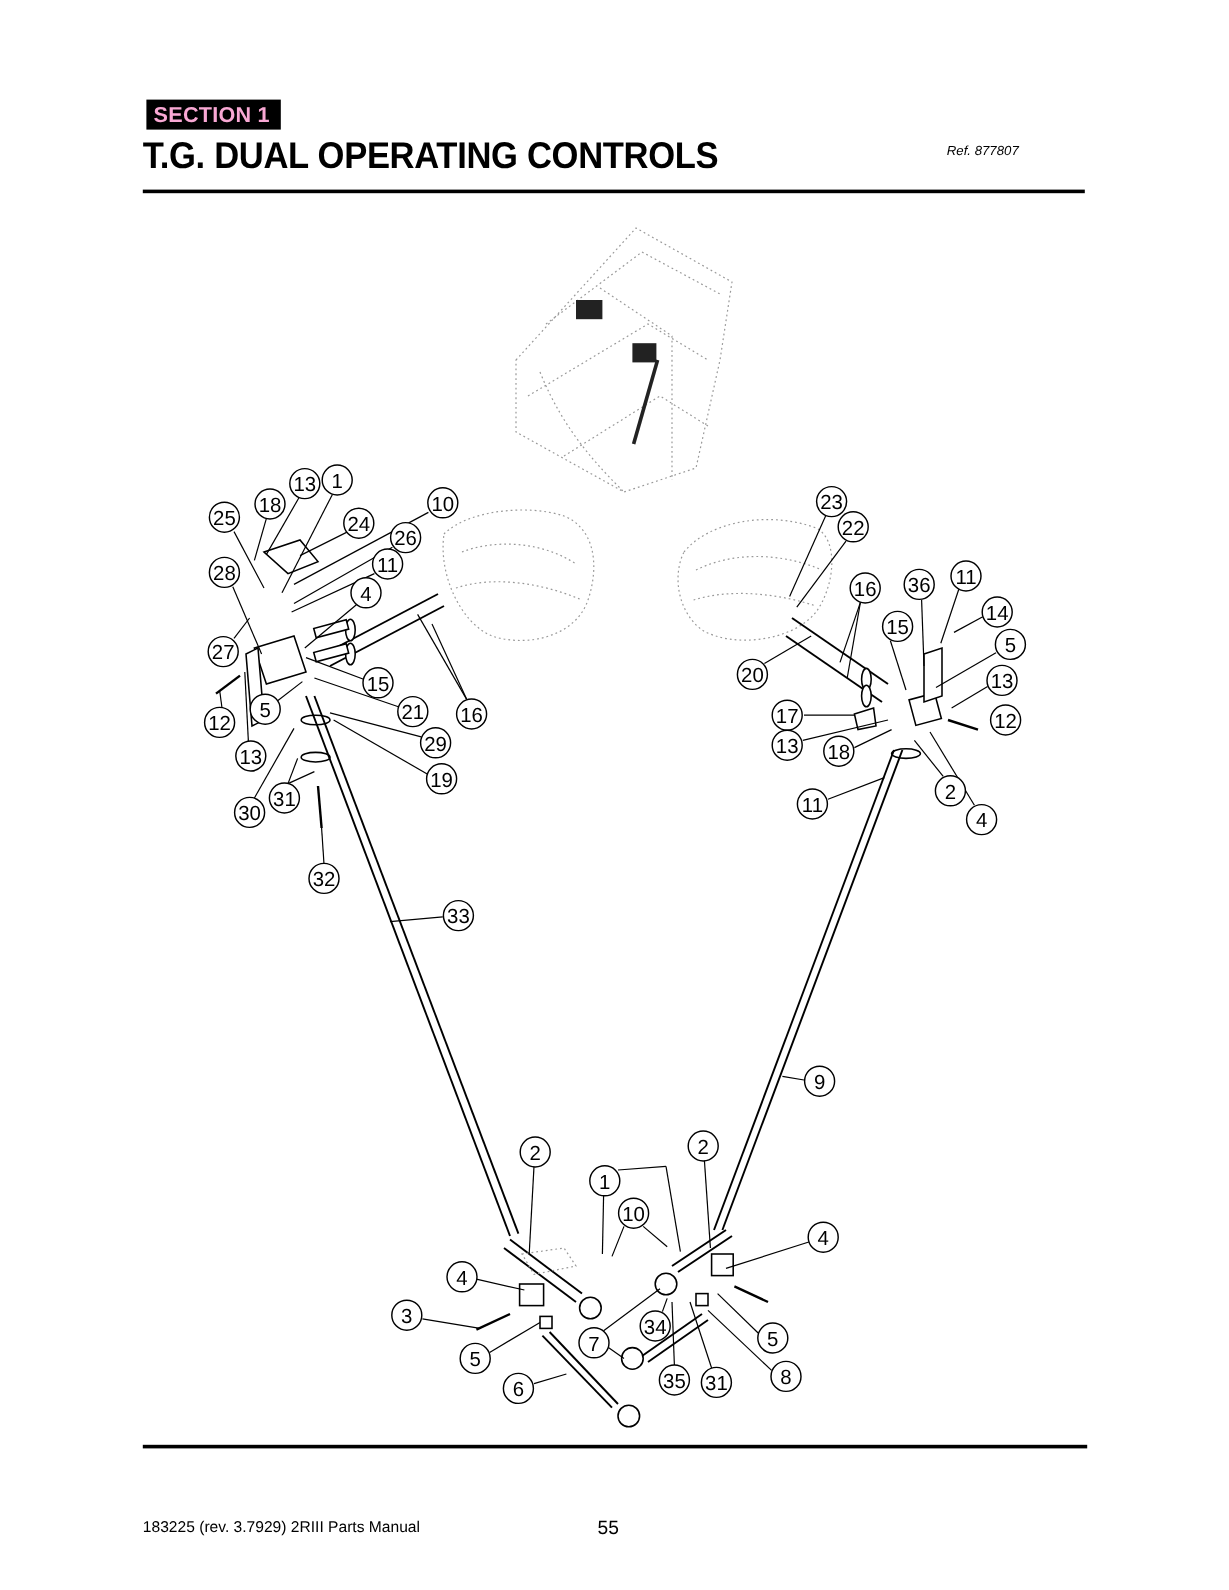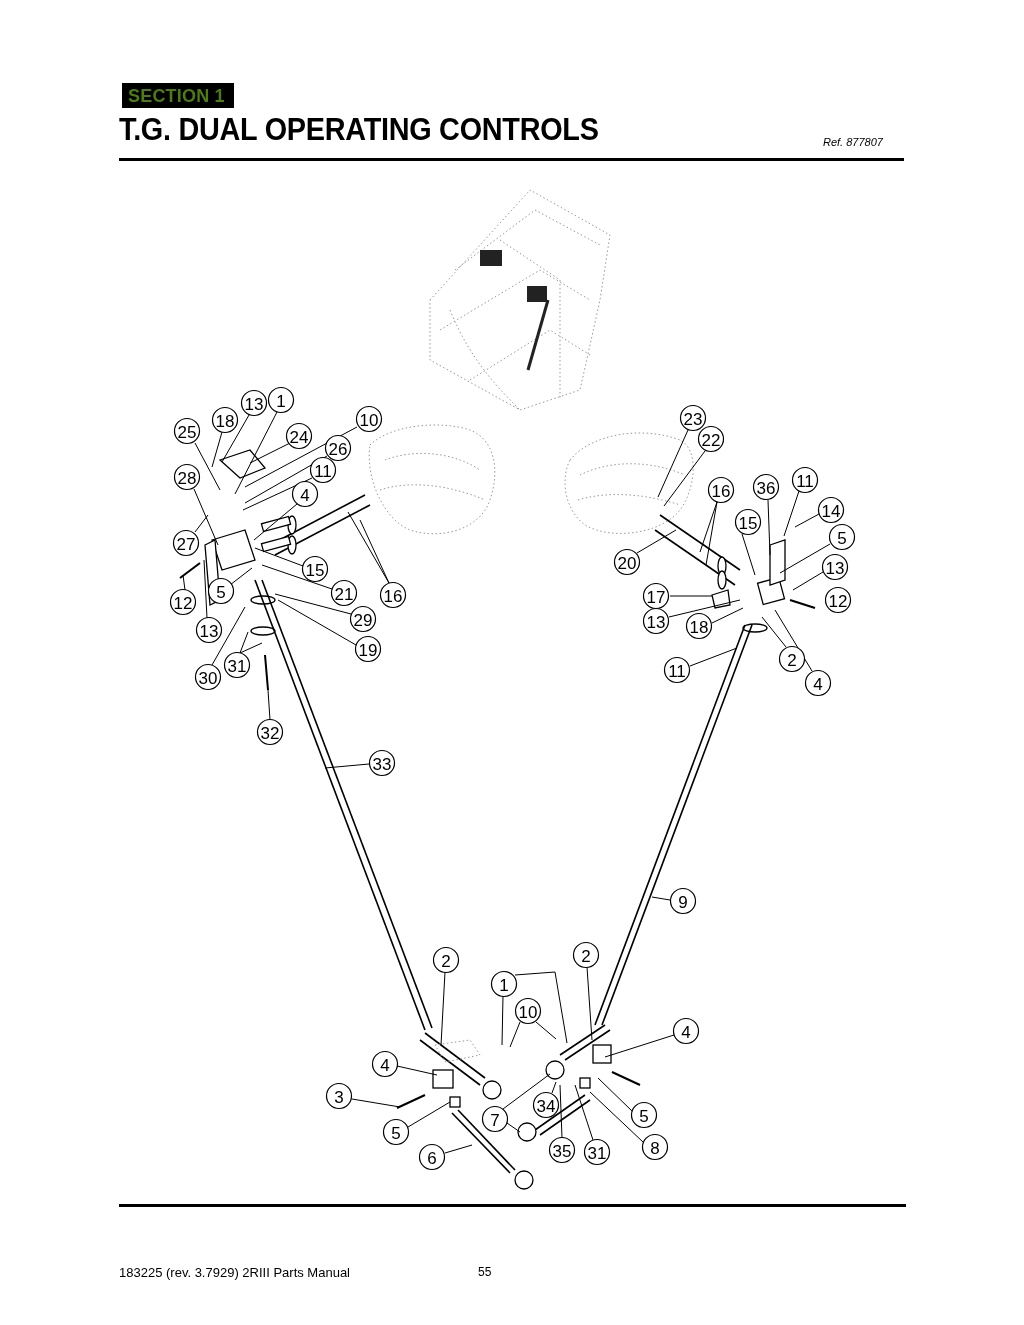--- a/index.html
+++ b/index.html
@@ -1,24 +1,24 @@
 <!DOCTYPE html>
 <html><head>
 <meta charset="utf-8">
 <style>
   html, body { margin: 0; padding: 0; background: #ffffff; }
   body { width: 1024px; height: 1325px; position: relative; overflow: hidden; font-family: "Liberation Sans", sans-serif; color: #000; }
-  .section-badge { position: absolute; left: 122px; top: 83px; height: 25px; padding: 0 9px 0 6px; background: #000; color: #4d7c0f; font-weight: bold; font-size: 18px; line-height: 26px; letter-spacing: 0.2px; }
+  .section-badge { position: absolute; left: 122px; top: 83px; height: 25px; padding: 0 9px 0 6px; background: #000; color: #f9a8d4; font-weight: bold; font-size: 18px; line-height: 26px; letter-spacing: 0.2px; }
   .page-title { position: absolute; left: 119px; top: 110px; font-weight: bold; font-size: 31px; line-height: 40px; letter-spacing: -0.3px; transform: scaleX(0.93); transform-origin: left; }
-  .ref { position: absolute; left: 789px; top: 136px; font-size: 11px; font-style: italic; margin-left: 34px; }
+  .ref { position: absolute; left: 789px; top: 120px; font-size: 11px; font-style: italic; }
   .rule { position: absolute; background: #000; }
   .rule.top { left: 119px; top: 158px; width: 785px; height: 3px; }
   .rule.bottom { left: 119px; top: 1204px; width: 787px; height: 3px; }
   .footer-left { position: absolute; left: 119px; top: 1265px; font-size: 13px; }
-  .footer-page { position: absolute; left: 478px; top: 1265px; font-size: 12px; }
+  .footer-page { position: absolute; left: 498px; top: 1265px; font-size: 16px; }
   #diagram { position: absolute; left: 0; top: 0; }
   .callout circle { fill: #fff; stroke: #000; stroke-width: 1.2; }
   .callout text { font-family: "Liberation Sans", sans-serif; font-size: 17px; text-anchor: middle; dominant-baseline: central; fill: #000; }
   .leader { stroke: #000; stroke-width: 1; fill: none; }
   .part { stroke: #000; fill: #fff; stroke-width: 1.3; }
   .rod { stroke: #000; stroke-width: 1.6; fill: none; }
   .dots { stroke: #999; stroke-width: 1; stroke-dasharray: 1.5 2.5; fill: none; }
 </style>
 </head>
 <body>

